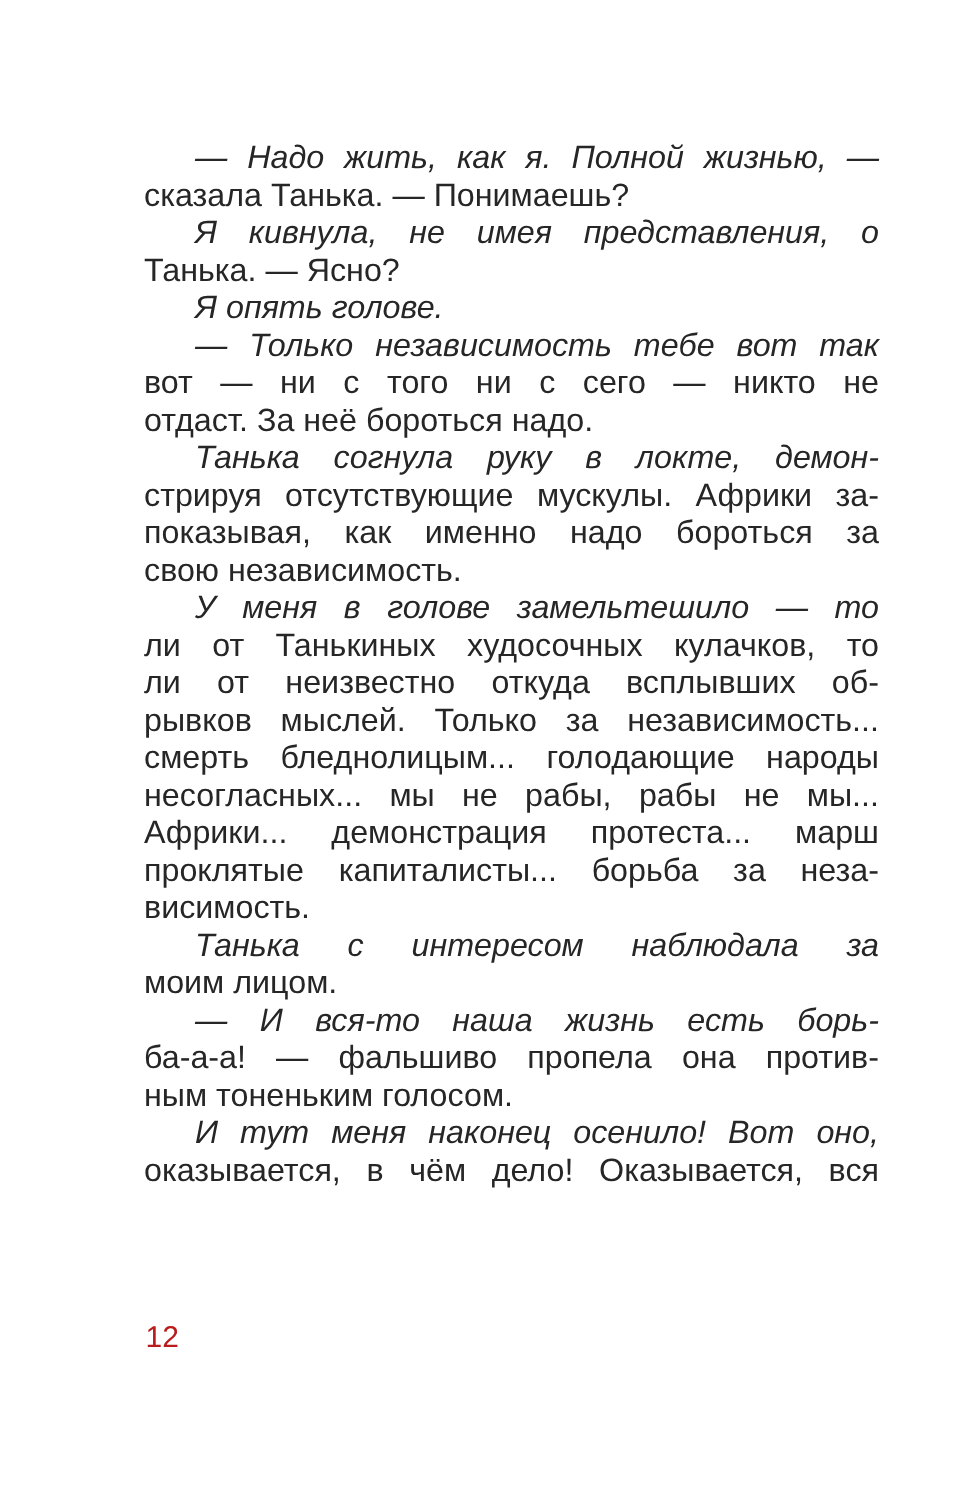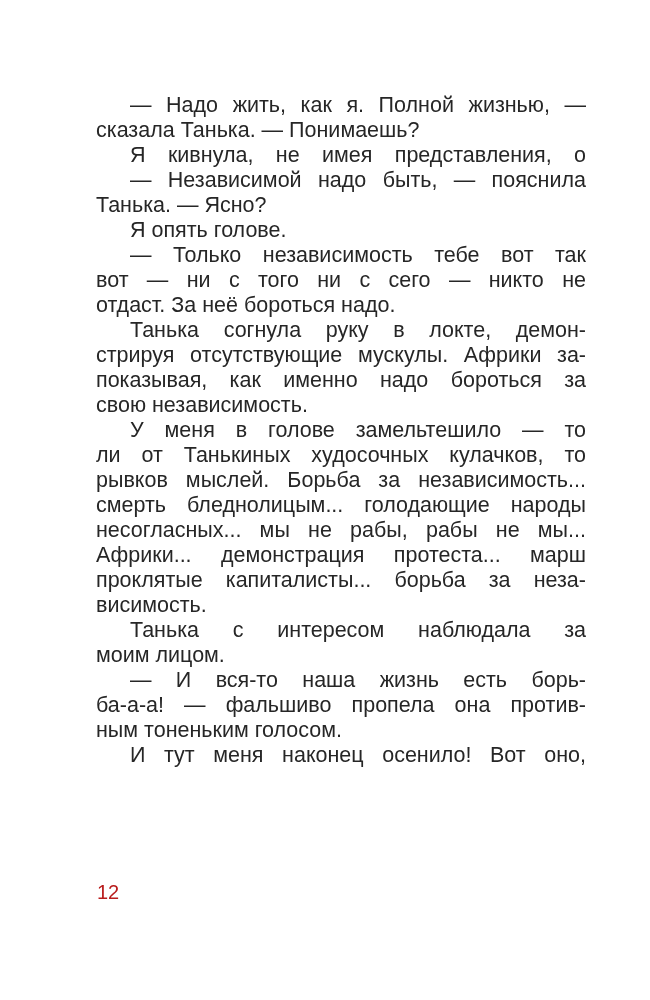--- a/index.html
+++ b/index.html
@@ -6,53 +6,54 @@
   body { width: 650px; height: 1000px; position: relative; overflow: hidden; }
   .page {
     position: absolute; left: 96px; top: 93px; width: 490px;
     font-family: "Liberation Sans", sans-serif;
     font-size: 21.5px; line-height: 25px; color: #262626;
   }
   .line {
     display: block; white-space: nowrap; height: 25px;
     text-align: justify; text-align-last: justify;
   }
-  .line.indent { padding-left: 34px; }
+  .line.indent { padding-left: 34px; font-style: italic; }
   .line.last { text-align-last: left; }
   .page-number {
     position: absolute; left: 97px; top: 881px;
     font-family: "Liberation Sans", sans-serif;
     font-size: 20px; color: #b91c1c;
   }
 </style>
 </head>
 <body>
 
 <div class="page" id="page-text">
     <span class="line indent">— Надо жить, как я. Полной жизнью, —</span>
     <span class="line last">сказала Танька. — Понимаешь?</span>
     <span class="line indent">Я кивнула, не имея представления, о</span>
-    <span class="line indent">— Независимой надо быть, — пояснила</span>
     <span class="line last">Танька. — Ясно?</span>
     <span class="line indent last">Я опять голове.</span>
     <span class="line indent">— Только независимость тебе вот так</span>
     <span class="line">вот — ни с того ни с сего — никто не</span>
     <span class="line last">отдаст. За неё бороться надо.</span>
     <span class="line indent">Танька согнула руку в локте, демон-</span>
     <span class="line">стрируя отсутствующие мускулы. Африки за-</span>
     <span class="line">показывая, как именно надо бороться за</span>
     <span class="line last">свою независимость.</span>
     <span class="line indent">У меня в голове замельтешило — то</span>
     <span class="line">ли от Танькиных худосочных кулачков, то</span>
-    <span class="line">рывков мыслей. Борьба за независимость...</span>
+    <span class="line">ли от неизвестно откуда всплывших об-</span>
+    <span class="line">рывков мыслей. Только за независимость...</span>
     <span class="line">смерть бледнолицым... голодающие народы</span>
     <span class="line">несогласных... мы не рабы, рабы не мы...</span>
     <span class="line">Африки... демонстрация протеста... марш</span>
     <span class="line">проклятые капиталисты... борьба за неза-</span>
     <span class="line last">висимость.</span>
     <span class="line indent">Танька с интересом наблюдала за</span>
     <span class="line last">моим лицом.</span>
     <span class="line indent">— И вся-то наша жизнь есть борь-</span>
     <span class="line">ба-а-а! — фальшиво пропела она против-</span>
     <span class="line last">ным тоненьким голосом.</span>
     <span class="line indent">И тут меня наконец осенило! Вот оно,</span>
+    <span class="line">оказывается, в чём дело! Оказывается, вся</span>
   </div>
 <div class="page-number">12</div>
 
 </body></html>

